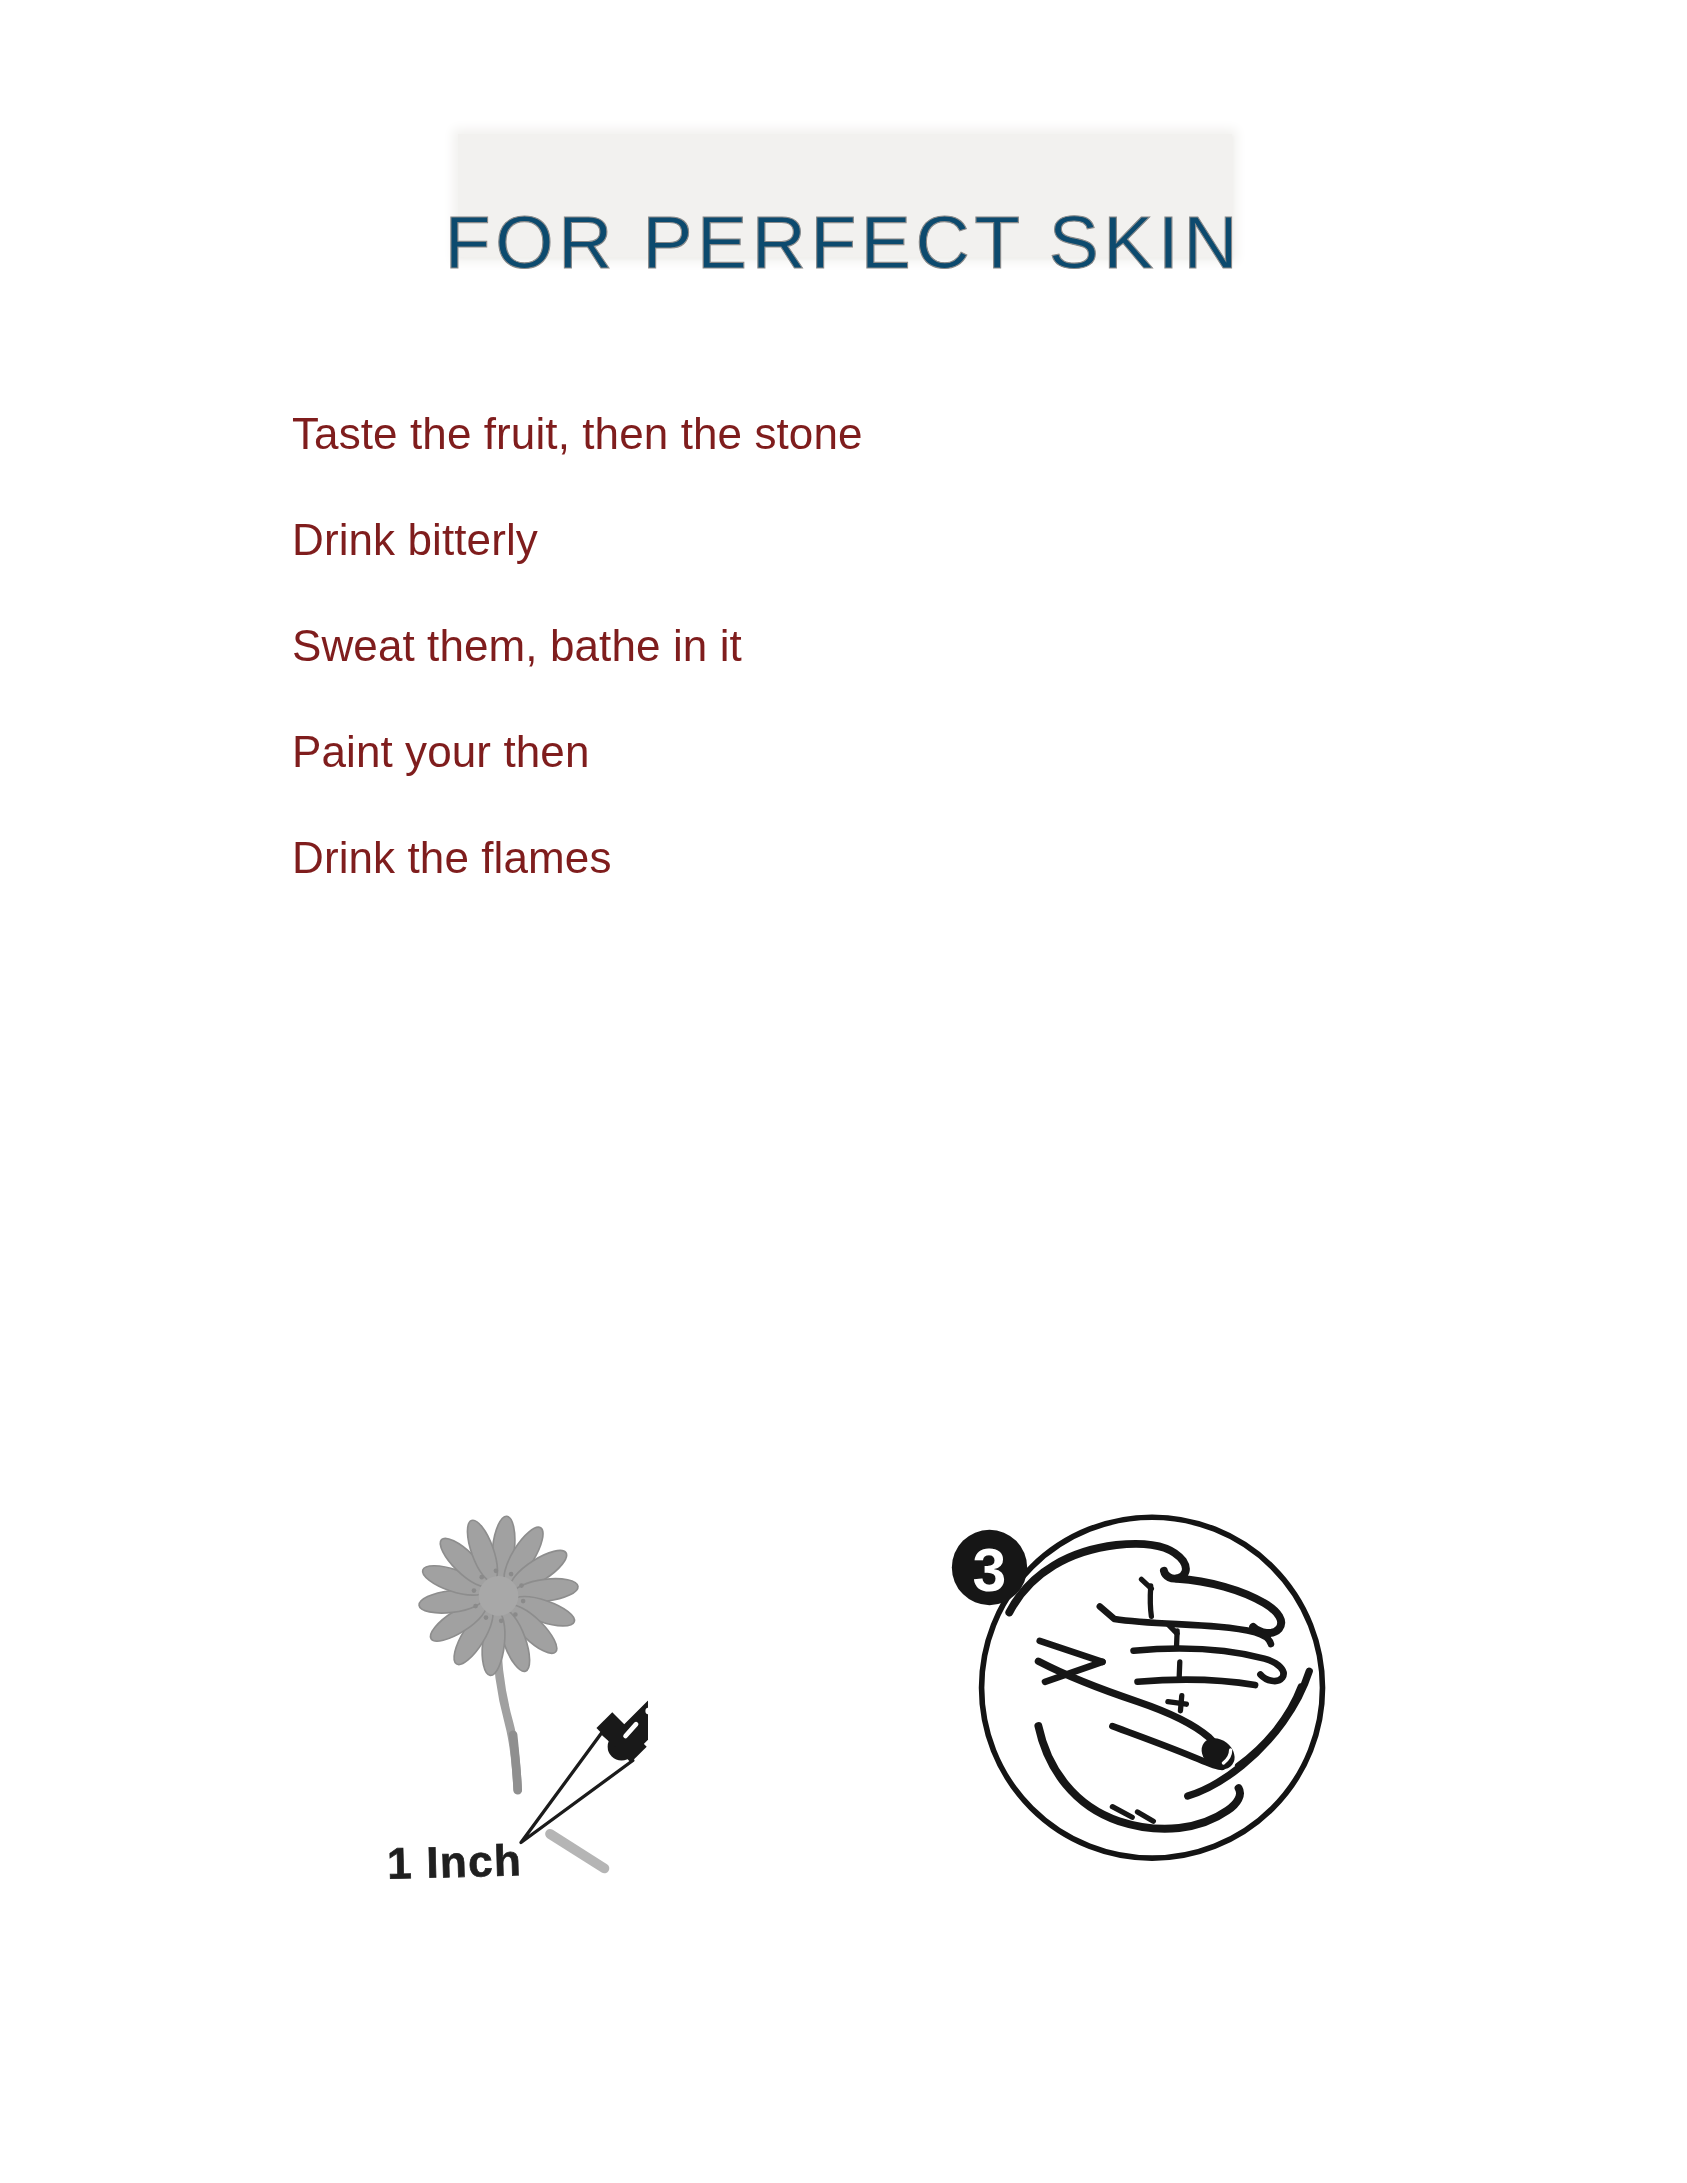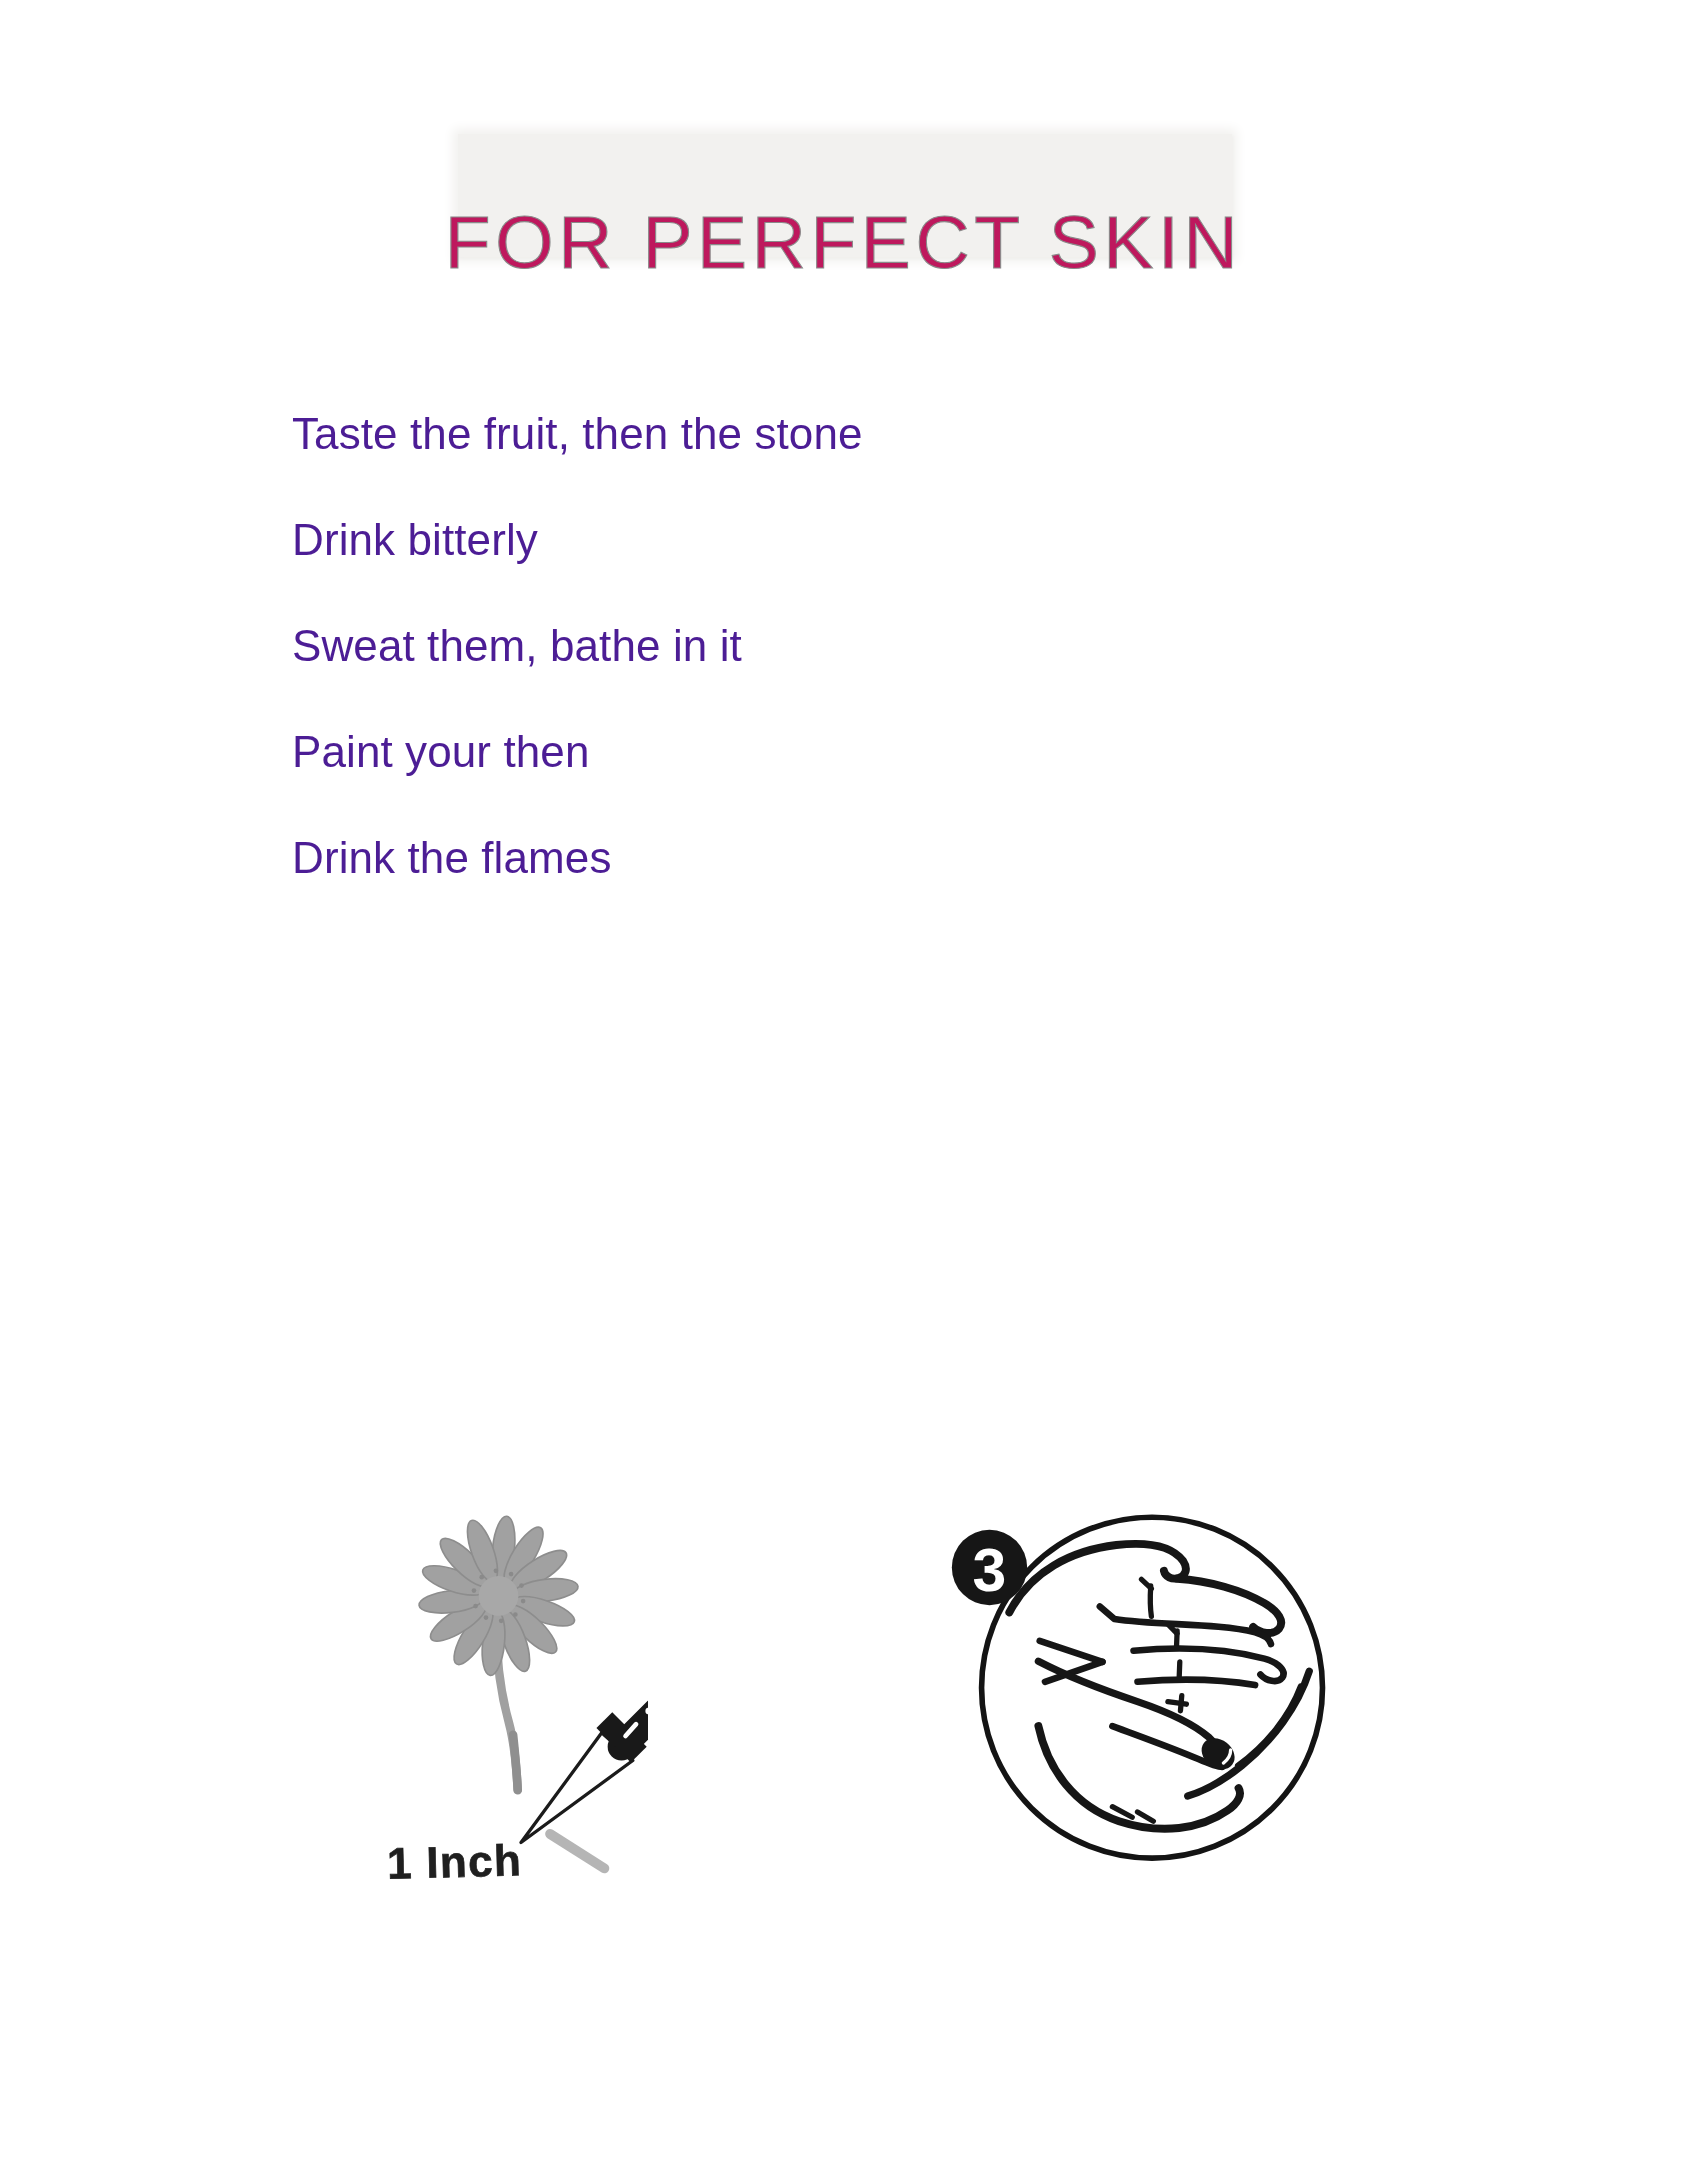--- a/index.html
+++ b/index.html
@@ -22,30 +22,30 @@
   }
   .page-title {
     position: absolute;
     left: 0;
     top: 155px;
     width: 100%;
     text-align: center;
     font-size: 75px;
     font-weight: 400;
     letter-spacing: 4.6px;
-    color: #be185d;
+    color: #0c4a6e;
     -webkit-text-stroke: 1.1px #8a8a8a;
     line-height: 1;
     white-space: nowrap;
   }
   .poem {
     position: absolute;
     left: 292px;
     top: 412px;
-    color: #4c1d95;
+    color: #7f1d1d;
     font-size: 44px;
     line-height: 1;
   }
   .poem-line {
     height: 44px;
     margin-bottom: 62px;
     white-space: nowrap;
     letter-spacing: 0.1px;
   }
   .figure-flower-knife {

